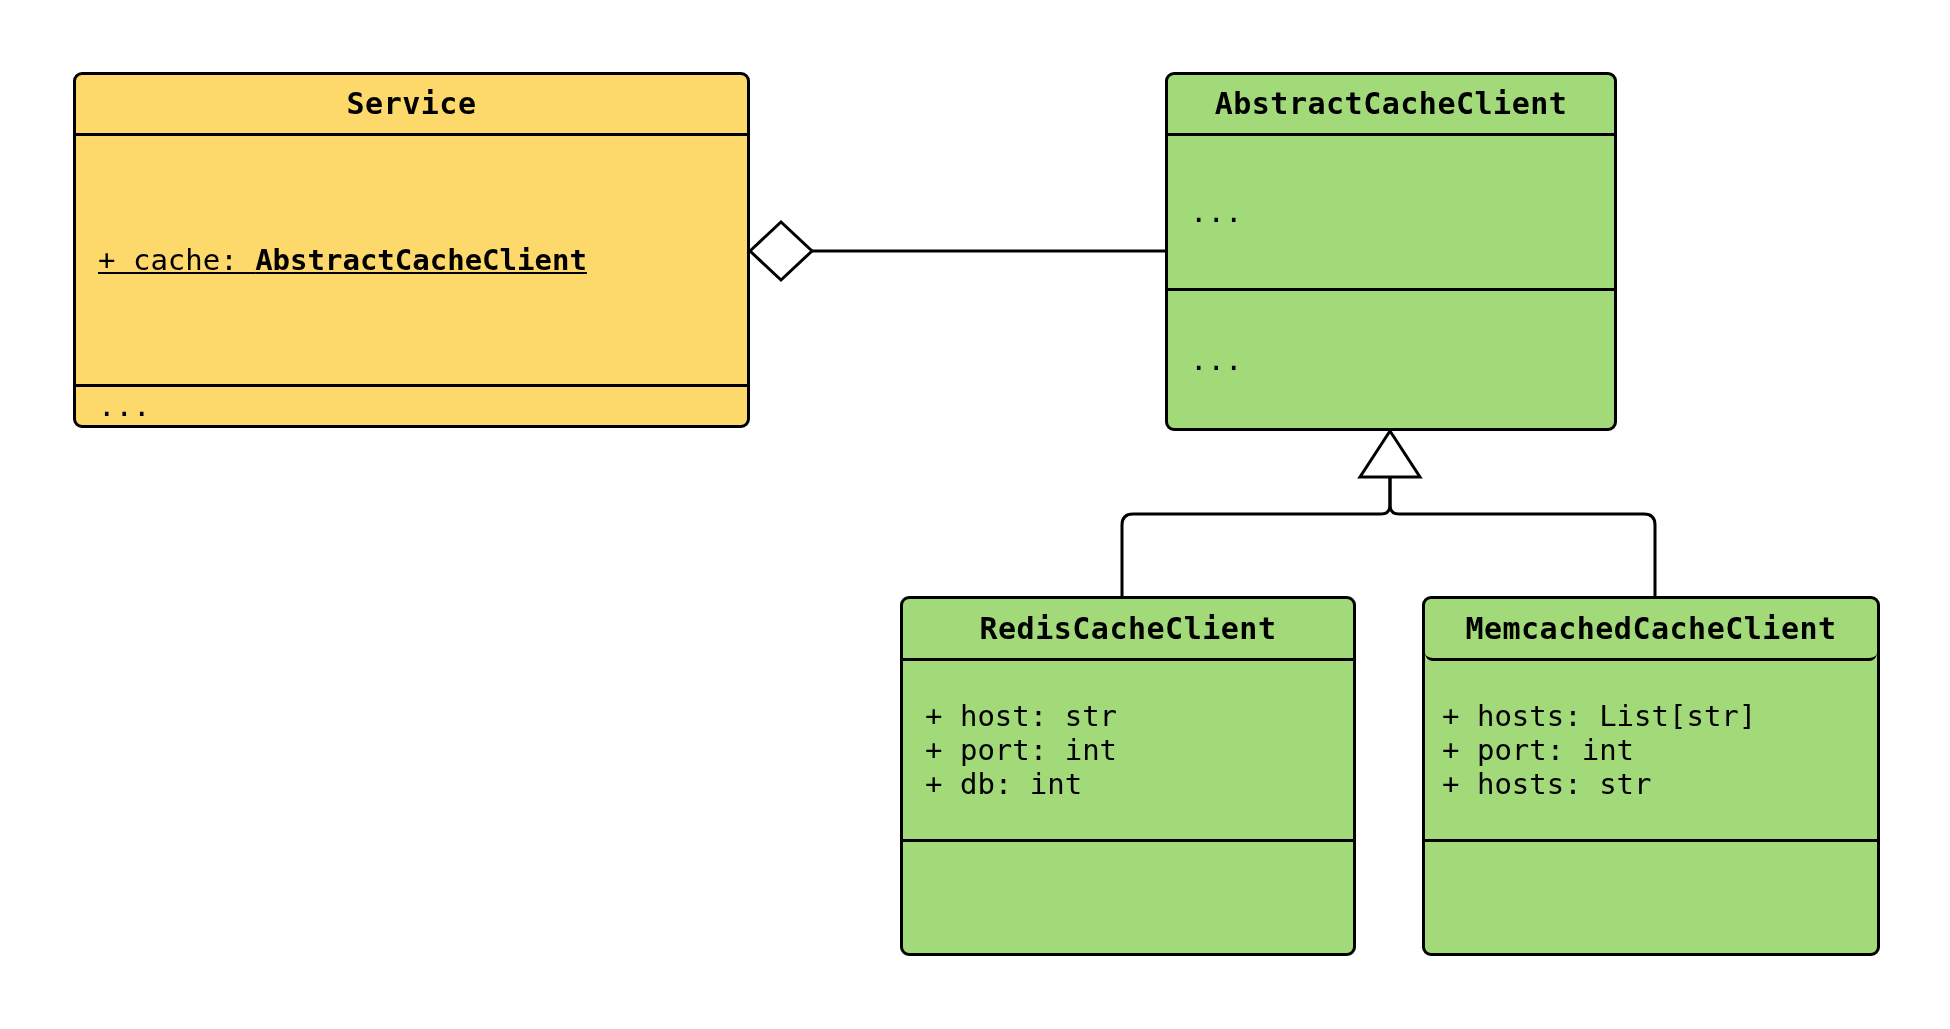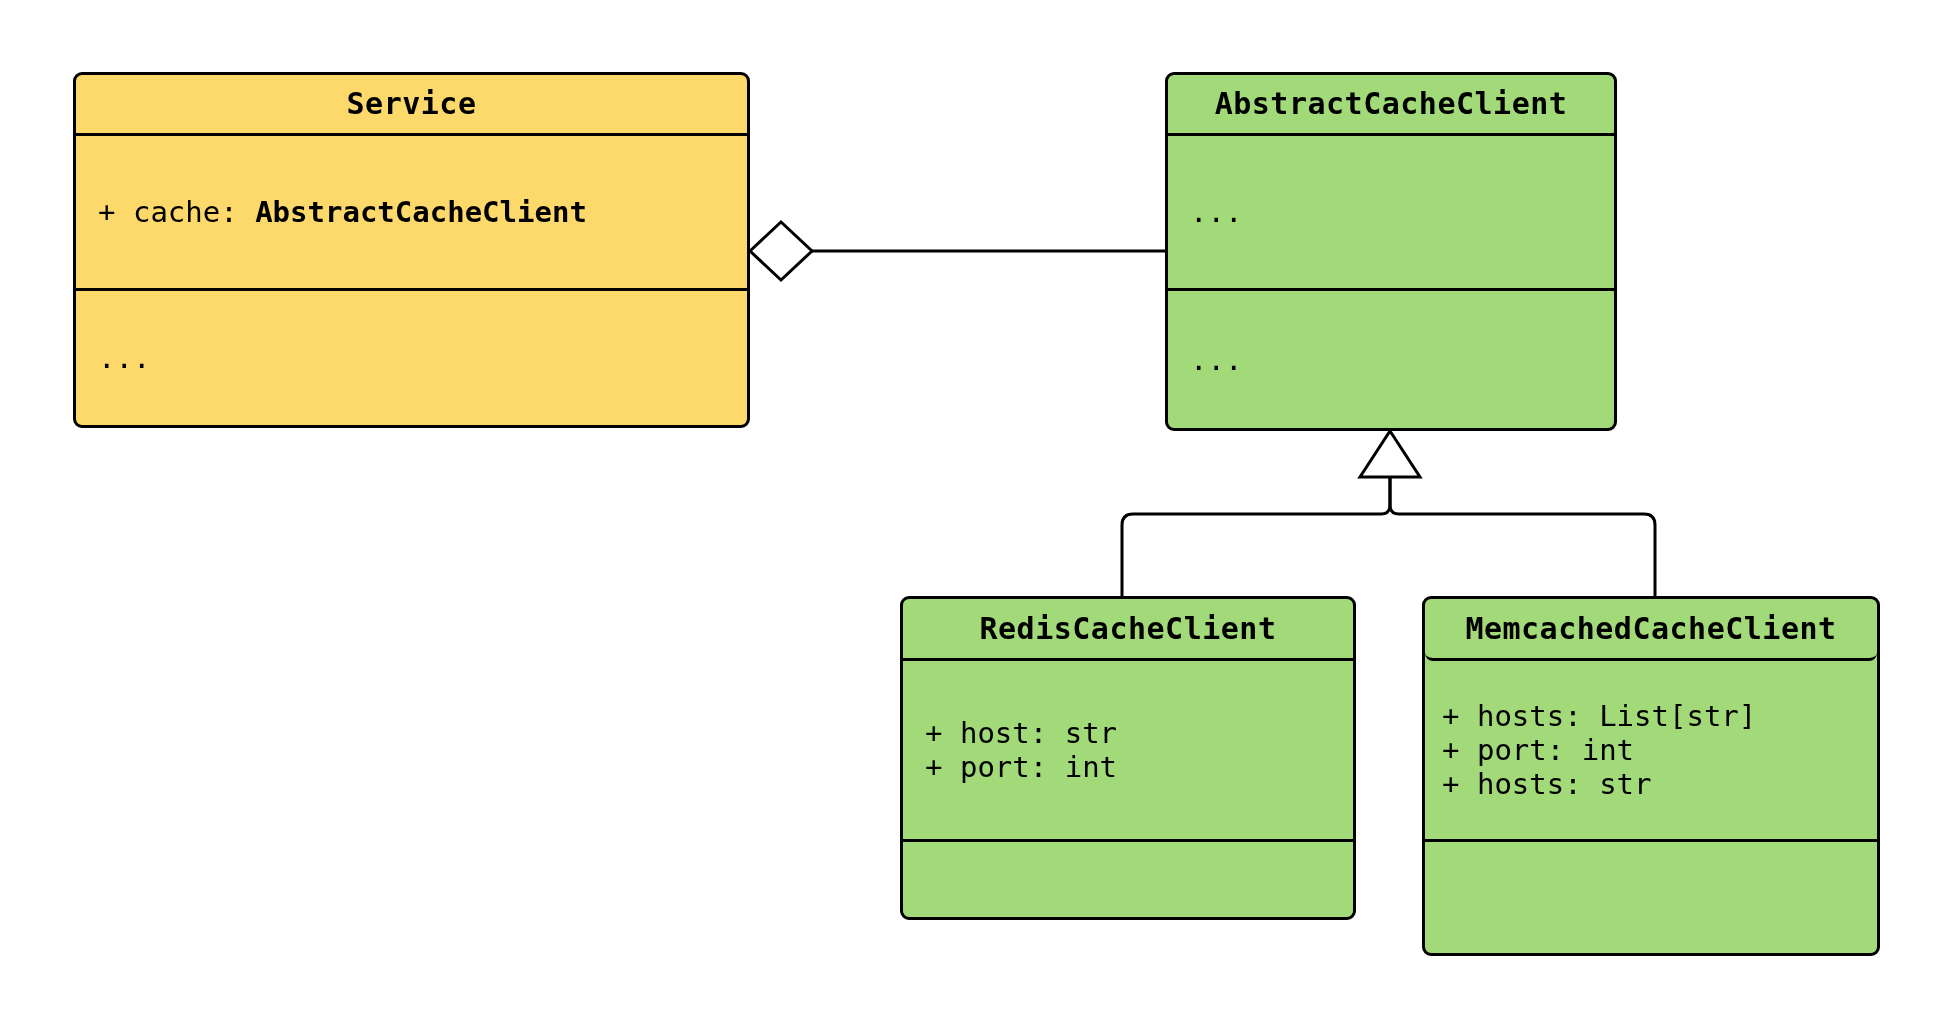--- a/index.html
+++ b/index.html
@@ -93,45 +93,46 @@
       <path d="M 1390,477 L 1390,505 Q 1390,514 1399,514" fill="none" stroke="#000000" stroke-width="3"></path>
 
       <path d="M 1381,514 L 1133,514 Q 1122,514 1122,525 L 1122,596" fill="none" stroke="#000000" stroke-width="3"></path>
 
       <path d="M 1399,514 L 1644,514 Q 1655,514 1655,525 L 1655,596" fill="none" stroke="#000000" stroke-width="3"></path>
 
       <polygon points="1390,431 1420,477 1360,477" fill="#ffffff" stroke="#000000" stroke-width="3" stroke-linejoin="miter"></polygon>
     </g>
   </svg>
 
-  <div class="uml-class fill-yellow" style="left:73px; top:72px; width:677px; height:356px;">
+  <div class="uml-class fill-yellow" style="left:73px; top:72px; width:677px; height:356px;gap:48px;">
     <div class="uml-title" style="height:61px;">Service</div>
-    <div class="uml-section" style="flex:0 0 152px;">
+    <div class="uml-section" style="flex:0 0 152px;text-decoration:underline;">
       <span class="member"><span>+ cache: </span><b>AbstractCacheClient</b></span>
     </div>
     <div class="uml-section" style="flex:1 1 auto;">
       <span class="member">...</span>
     </div>
   </div>
 
   <div class="uml-class fill-green" style="left:1165px; top:72px; width:452px; height:359px;">
     <div class="uml-title" style="height:61px;">AbstractCacheClient</div>
     <div class="uml-section" style="flex:0 0 152px;">
       <span class="member">...</span>
     </div>
     <div class="uml-section" style="flex:1 1 auto;">
       <span class="member">...</span>
     </div>
   </div>
 
-  <div class="uml-class fill-green" style="left:900px; top:596px; width:456px; height:324px;">
+  <div class="uml-class fill-green" style="left:900px; top:596px; width:456px; height:360px;">
     <div class="uml-title" style="height:62px;">RedisCacheClient</div>
     <div class="uml-section" style="flex:0 0 178px;justify-content:center;">
       <span class="member">+ host: str</span>
       <span class="member">+ port: int</span>
+      <span class="member">+ db: int</span>
     </div>
     <div class="uml-section" style="flex:1 1 auto;"></div>
   </div>
 
   <div class="uml-class fill-green" style="left:1422px; top:596px; width:458px; height:360px;">
     <div class="uml-title" style="height:62px;border-radius:8px;">MemcachedCacheClient</div>
     <div class="uml-section" style="flex:0 0 178px;padding-left:17px;">
       <span class="member">+ hosts: List[str]</span>
       <span class="member">+ port: int</span>
       <span class="member">+ hosts: str</span>

